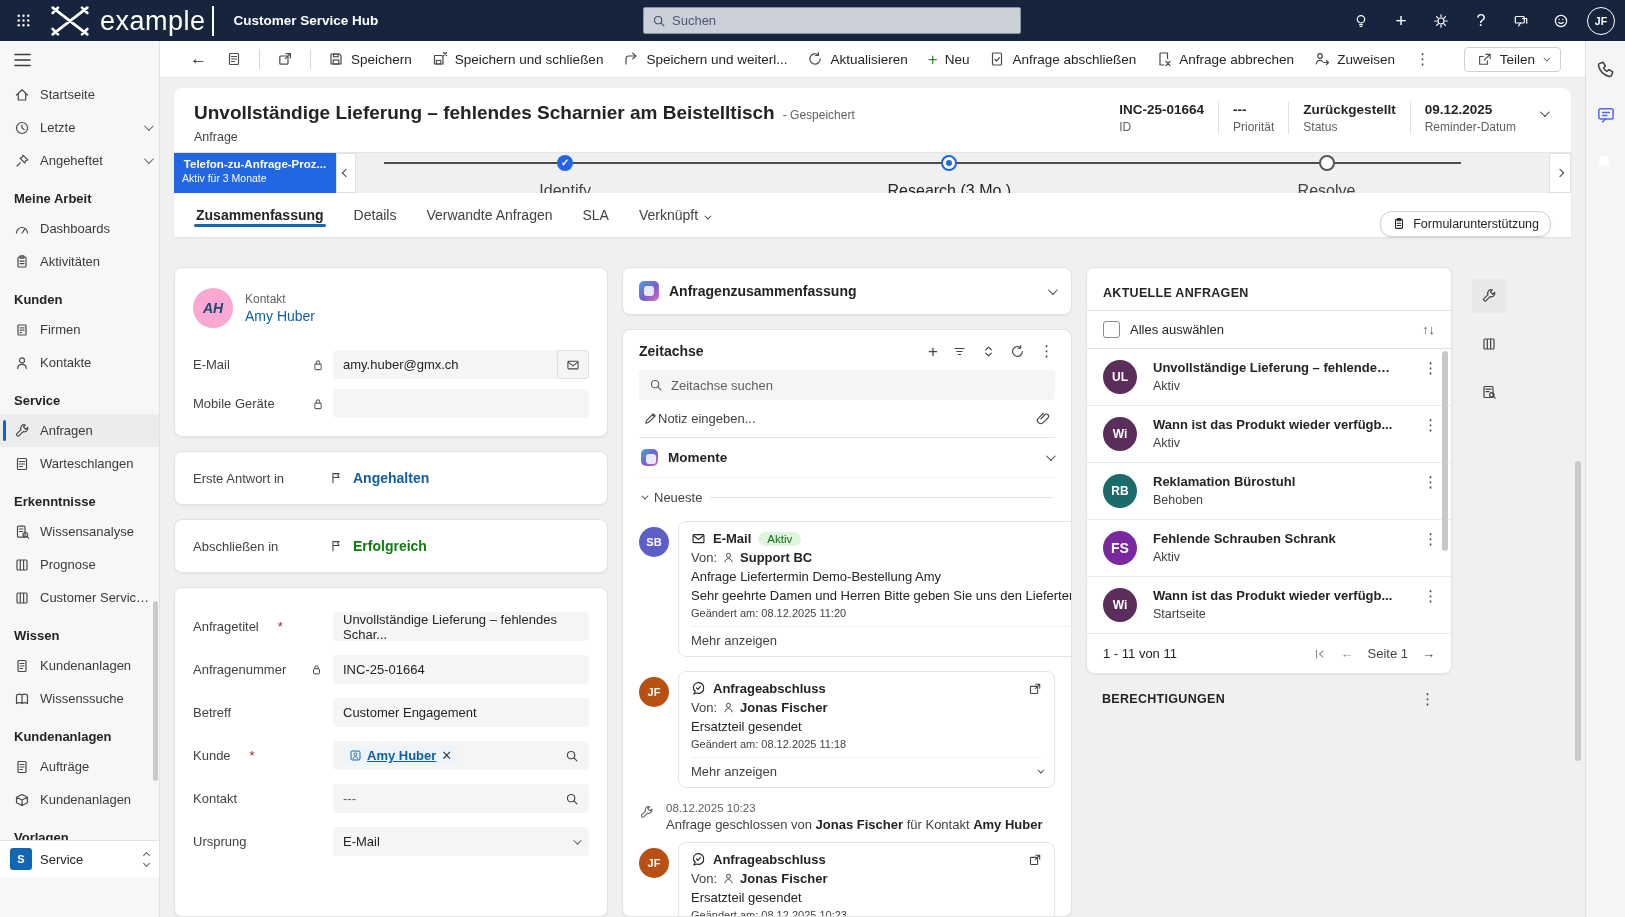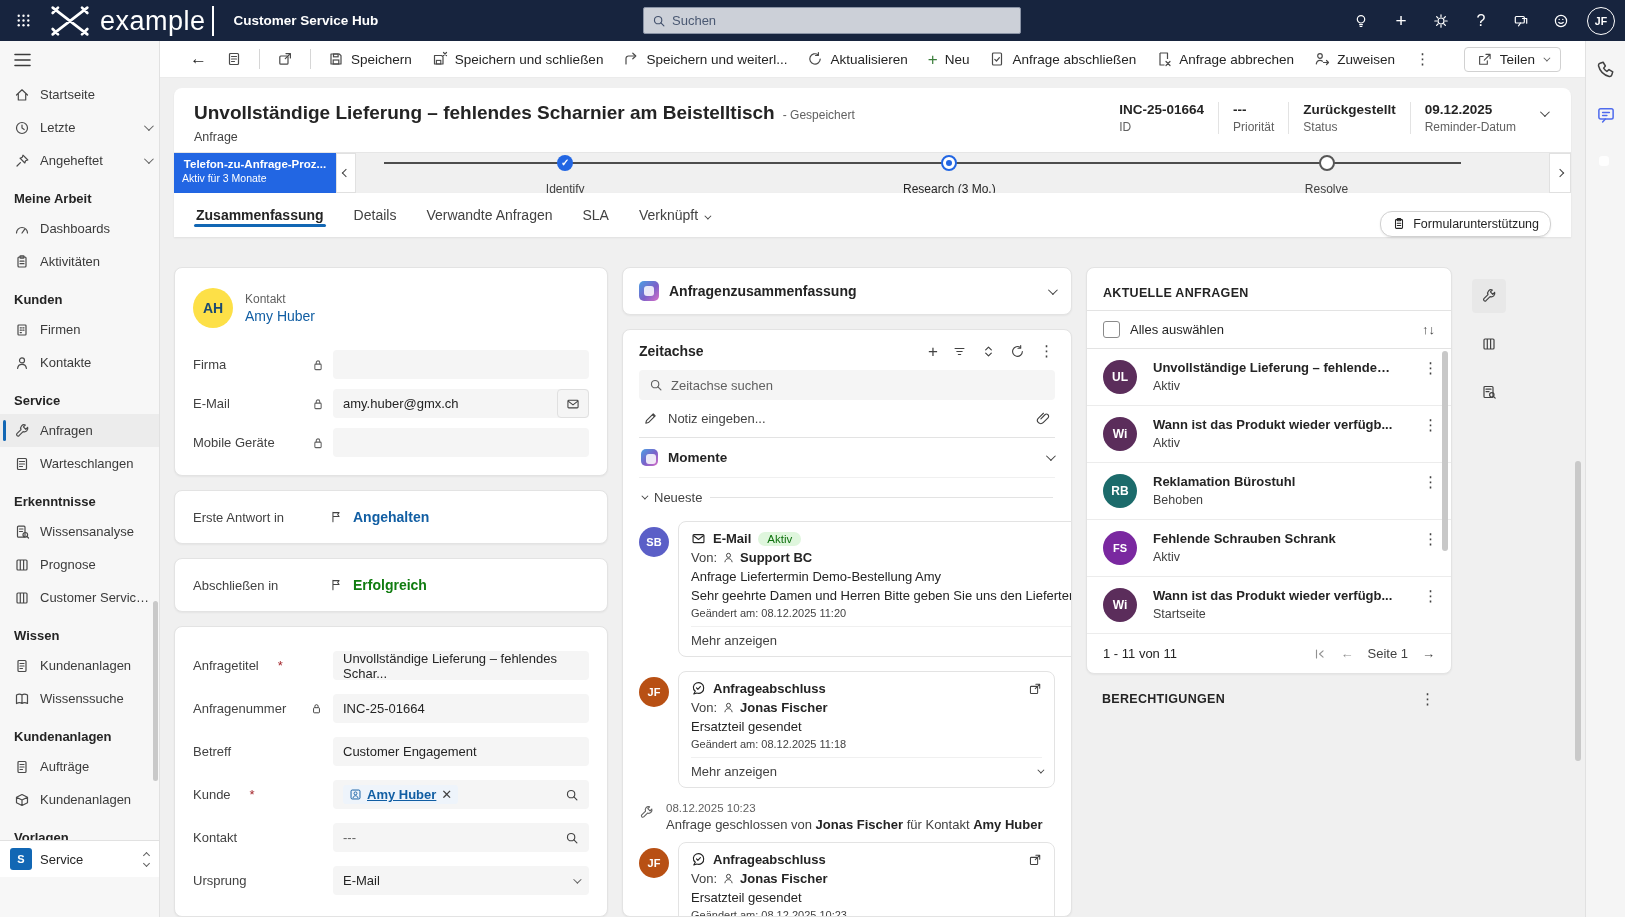--- a/index.html
+++ b/index.html
@@ -77,21 +77,21 @@
   .bpf-chip .t { font-size:11.5px; font-weight:700; white-space:nowrap;text-align:center; }
   .bpf-chip .s { font-size:10.5px; margin-top:2px; }
   .bpf-collapse { position:absolute; left:162px; top:0; bottom:0; width:20px; background:#fff; border:1px solid #e1e1e1; display:flex; align-items:center; justify-content:center; color:#424242; cursor:pointer; }
   .bpf-line { position:absolute; left:210px; right:110px; top:9px; height:2px; background:#4d4d4d; }
   .bpf-stage { position:absolute; top:2px; width:160px; margin-left:-80px; text-align:center; }
   .bpf-dot { width:16px; height:16px; border-radius:50%; margin:0 auto; background:#fff; position:relative; }
   .bpf-dot.done { background:#2266E3; color:#fff; font-size:10px; line-height:16px; font-weight:700; }
   .bpf-dot.active { border:2px solid #2266E3; }
   .bpf-dot.active::after { content:""; position:absolute; left:3px; top:3px; width:6px; height:6px; border-radius:50%; background:#2266E3; }
   .bpf-dot.pending { border:2px solid #575757; }
-  .bpf-lbl { font-size:12px; color:#424242; margin-top:11px; }
+  .bpf-lbl { font-size:16px; color:#424242; margin-top:11px; }
   .bpf-next { position:absolute; right:0; top:0; bottom:0; width:22px; background:#fff; border:1px solid #e1e1e1; display:flex; align-items:center; justify-content:center; color:#424242; cursor:pointer; }
 
   
   .tabsrow { margin:0 14px; background:#fff; display:flex; align-items:center; padding:0 20px; height:44px; box-shadow:0 1px 2px rgba(0,0,0,.07); position:relative; }
   .tab { font-size:14px; color:#424242; padding:12px 2px; margin-right:26px; cursor:pointer; position:relative; }
   .tab.active { font-weight:700; color:#242424; }
   .tab.active::after { content:""; position:absolute; left:0; right:0; bottom:8px; height:3px; border-radius:2px; background:#1267b4; }
   .tab .chev { margin-left:6px; color:#424242; }
   .form-support { margin-left:auto; display:flex; align-items:center; gap:7px; border:1px solid #d1d1d1; background:#fff; border-radius:12px; padding:5px 11px; font-size:12.5px; cursor:pointer; margin-top:18px; z-index:2; box-shadow:0 1px 2px rgba(0,0,0,.08); }
 
@@ -99,21 +99,21 @@
   .content { position:absolute; top:212px; left:0; right:0; bottom:0; overflow:hidden; padding:14px 0 0 14px; display:flex; gap:14px; }
   .card { background:#fff; border:1px solid #e3e3e3; border-radius:8px; box-shadow:0 1px 2px rgba(0,0,0,.05); }
   .col1 { width:434px; flex:none; display:flex; flex-direction:column; gap:14px; }
   .col2 { width:450px; flex:none; display:flex; flex-direction:column; gap:14px; }
   .col3 { width:366px; flex:none; }
 
   
   .contact-card { padding:14px 18px 18px; }
   .c-head { display:flex; align-items:center; gap:12px; padding:6px 0 12px; }
   .avatar { border-radius:50%; display:flex; align-items:center; justify-content:center; font-weight:700; color:#fff; flex:none; }
-  .av-ah { width:40px; height:40px; background:#fde047; color:#1a4971; font-size:14px; }
+  .av-ah { width:40px; height:40px; background:#f9a8d4; color:#1a4971; font-size:14px;font-style:italic; }
   .c-h-lbl { font-size:12px; color:#616161; }
   .c-h-name { font-size:14px; color:#115EA3; margin-top:2px; cursor:pointer; }
   .frow { display:flex; align-items:center; margin-top:10px; }
   .frow .flbl { width:118px; font-size:13px; color:#424242; flex:none; }
   .frow .lock { color:#616161; width:14px; margin-right:8px; }
   .finput { flex:1; height:29px; background:#f5f5f5; border-radius:4px; display:flex; align-items:center; padding:0 10px; font-size:13px; color:#242424; }
   .finput.with-btn { padding-right:0; }
   .fbtn { margin-left:auto; width:32px; height:29px; border:1px solid #e0e0e0; border-radius:4px; background:#f5f5f5; display:flex; align-items:center; justify-content:center; color:#424242; cursor:pointer; }
   .req::after { content:"*"; color:#a4262c; margin-left:3px; }
 
@@ -139,21 +139,21 @@
   .cop-title { font-size:14px; font-weight:700; }
   .cop-chev { margin-left:auto; color:#424242; }
 
   
   .tl-card { flex:1; padding:12px 16px; overflow:hidden; }
   .tl-head { display:flex; align-items:center; }
   .tl-title { font-size:14px; font-weight:700; }
   .tl-actions { margin-left:auto; display:flex; align-items:center; gap:14px; color:#424242; }
   .tl-actions .plus { font-size:17px; line-height:1; cursor:pointer; }
   .tl-search { margin-top:10px; height:30px; background:#f5f5f5; border-radius:4px; display:flex; align-items:center; gap:8px; padding:0 10px; color:#616161; }
-  .tl-note { display:flex; align-items:flex-start; gap:10px; padding:11px 4px; border-bottom:1px solid #e3e3e3; color:#424242; }
+  .tl-note { display:flex; align-items:flex-start; padding:11px 4px; border-bottom:1px solid #e3e3e3; color:#424242; }
   .tl-mom { display:flex; align-items:center; gap:10px; padding:11px 2px; border-bottom:1px solid #f0f0f0; }
   .tl-mom .t { font-size:13.5px; font-weight:700; }
   .tl-newest { display:flex; align-items:center; gap:8px; padding:12px 2px 10px; color:#424242; }
   .tl-newest .rule { flex:1; height:1px; background:#e3e3e3; }
   .entry { display:flex; gap:9px; margin-top:6px; }
   .entry .av { width:30px; height:30px; font-size:11px; margin-top:6px; }
   .ecard { flex:1; border:1px solid #e3e3e3; border-radius:8px; padding:9px 12px 6px; }
   .ecard .erow1 { display:flex; align-items:center; gap:7px; }
   .etype { font-size:13px; font-weight:700; }
   .badge { font-size:11.5px; color:#0e700e; background:#dff6dd; border-radius:9px; padding:1px 9px; }
@@ -792,29 +792,20 @@
   <div class="content">
 
     <div class="col1">
       <div class="card contact-card">
         <div class="c-head">
           <span class="avatar av-ah">AH</span>
           <div>
             <div class="c-h-lbl">Kontakt</div>
             <div class="c-h-name">Amy Huber</div>
           </div>
-        </div>
-        <div class="frow">
-          <span class="flbl">Firma</span>
-          <span class="icon lock">
-              <svg>
-                <use href="#i-lock"></use>
-              </svg>
-            </span>
-          <span class="finput"></span>
         </div>
         <div class="frow">
           <span class="flbl">E-Mail</span>
           <span class="icon lock">
               <svg>
                 <use href="#i-lock"></use>
               </svg>
             </span>
           <span class="finput with-btn">
               <span>amy.huber@gmx.ch</span>
@@ -1133,21 +1124,21 @@
           </div>
           <div class="rel-item">
             <span class="avatar av" style="width: 34px; height: 34px; font-size: 12px; background: rgb(28, 107, 107);">RB</span>
             <div>
                 <div class="ri-title">Reklamation Bürostuhl</div>
                 <div class="ri-status">Behoben</div>
               </div>
             <span class="ri-more dots">⋮</span>
           </div>
           <div class="rel-item">
-            <span class="avatar av" style="width: 34px; height: 34px; font-size: 11px; background: rgb(122, 40, 160);">FS</span>
+            <span class="avatar av" style="width: 34px; height: 34px; font-size: 14px; background: rgb(122, 40, 160);">FS</span>
             <div>
                 <div class="ri-title">Fehlende Schrauben Schrank</div>
                 <div class="ri-status">Aktiv</div>
               </div>
             <span class="ri-more dots">⋮</span>
           </div>
           <div class="rel-item">
             <span class="avatar av" style="width: 34px; height: 34px; font-size: 12px; background: rgb(91, 45, 91);">Wi</span>
             <div>
                 <div class="ri-title">Wann ist das Produkt wieder verfügb...</div>

